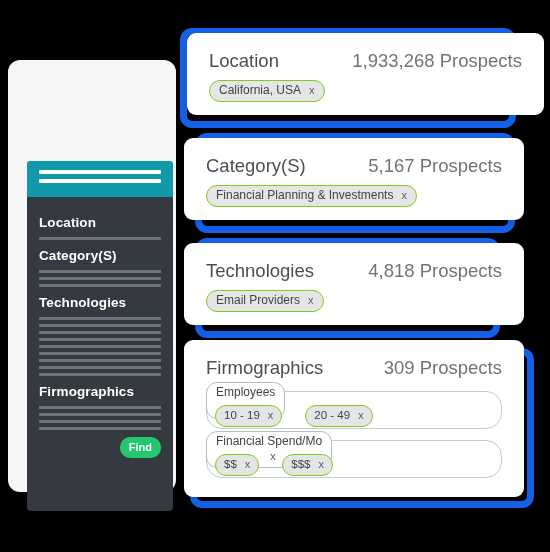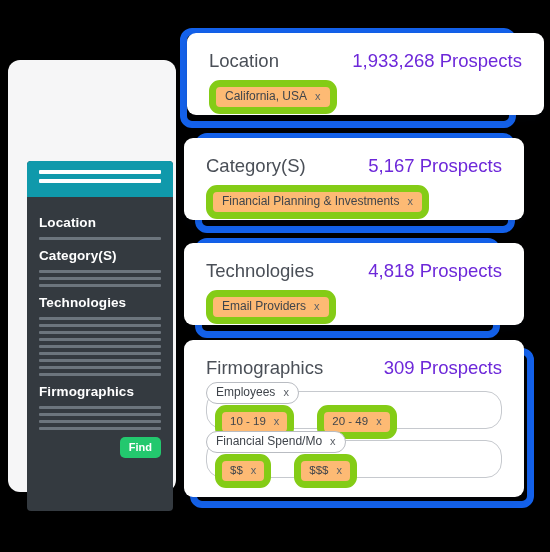--- a/index.html
+++ b/index.html
@@ -81,21 +81,21 @@
     display: flex;
     justify-content: flex-end;
     margin-top: 7px;
   }
   .find-button {
     background: #23c86e;
     color: #ffffff;
     font-size: 11px;
     font-weight: bold;
     padding: 4px 9px 5px 9px;
-    border-radius: 5px;
+    border-radius: 10px;
     border: none;
     line-height: 12px;
     font-family: "Liberation Sans", sans-serif;
     cursor: pointer;
   }
 
   
   .blue-frame {
     position: absolute;
     border: 7px solid #1462ec;
@@ -121,38 +121,38 @@
 
   .card-title {
     font-size: 18.5px;
     color: #4a4f57;
     line-height: 24px;
     white-space: nowrap;
   }
 
   .card-count {
     font-size: 18.5px;
-    color: #6d28d9;
+    color: #737373;
     line-height: 24px;
     white-space: nowrap;
   }
 
   .chip-row {
     padding: 7px 22px 0 22px;
     display: flex;
     flex-wrap: wrap;
     gap: 6px;
   }
 
   .chip {
     display: inline-flex;
     align-items: center;
-    border: 7px solid #84cc16;
+    border: 1px solid #84cc16;
     border-radius: 11px;
-    background: #fdba74;
+    background: #e5e5e5;
     padding: 2px 9px 3px 9px;
     font-size: 12px;
     color: #3f444b;
     line-height: 15px;
     white-space: nowrap;
     cursor: pointer;
   }
   .chip .chip-x {
     margin-left: 8px;
     font-size: 11px;
@@ -175,20 +175,21 @@
     align-items: center;
     background: #ffffff;
     border: 1px solid #b9bcc2;
     border-radius: 11px;
     padding: 2px 9px 3px 9px;
     font-size: 12px;
     color: #3f444b;
     line-height: 15px;
     white-space: nowrap;
     cursor: pointer;
+    flex-direction: column;
   }
   .group-label .chip-x {
     margin-left: 8px;
     font-size: 11px;
     color: #5a5f66;
   }
   .group-items {
     position: absolute;
     left: 8px;
     top: 13px;

